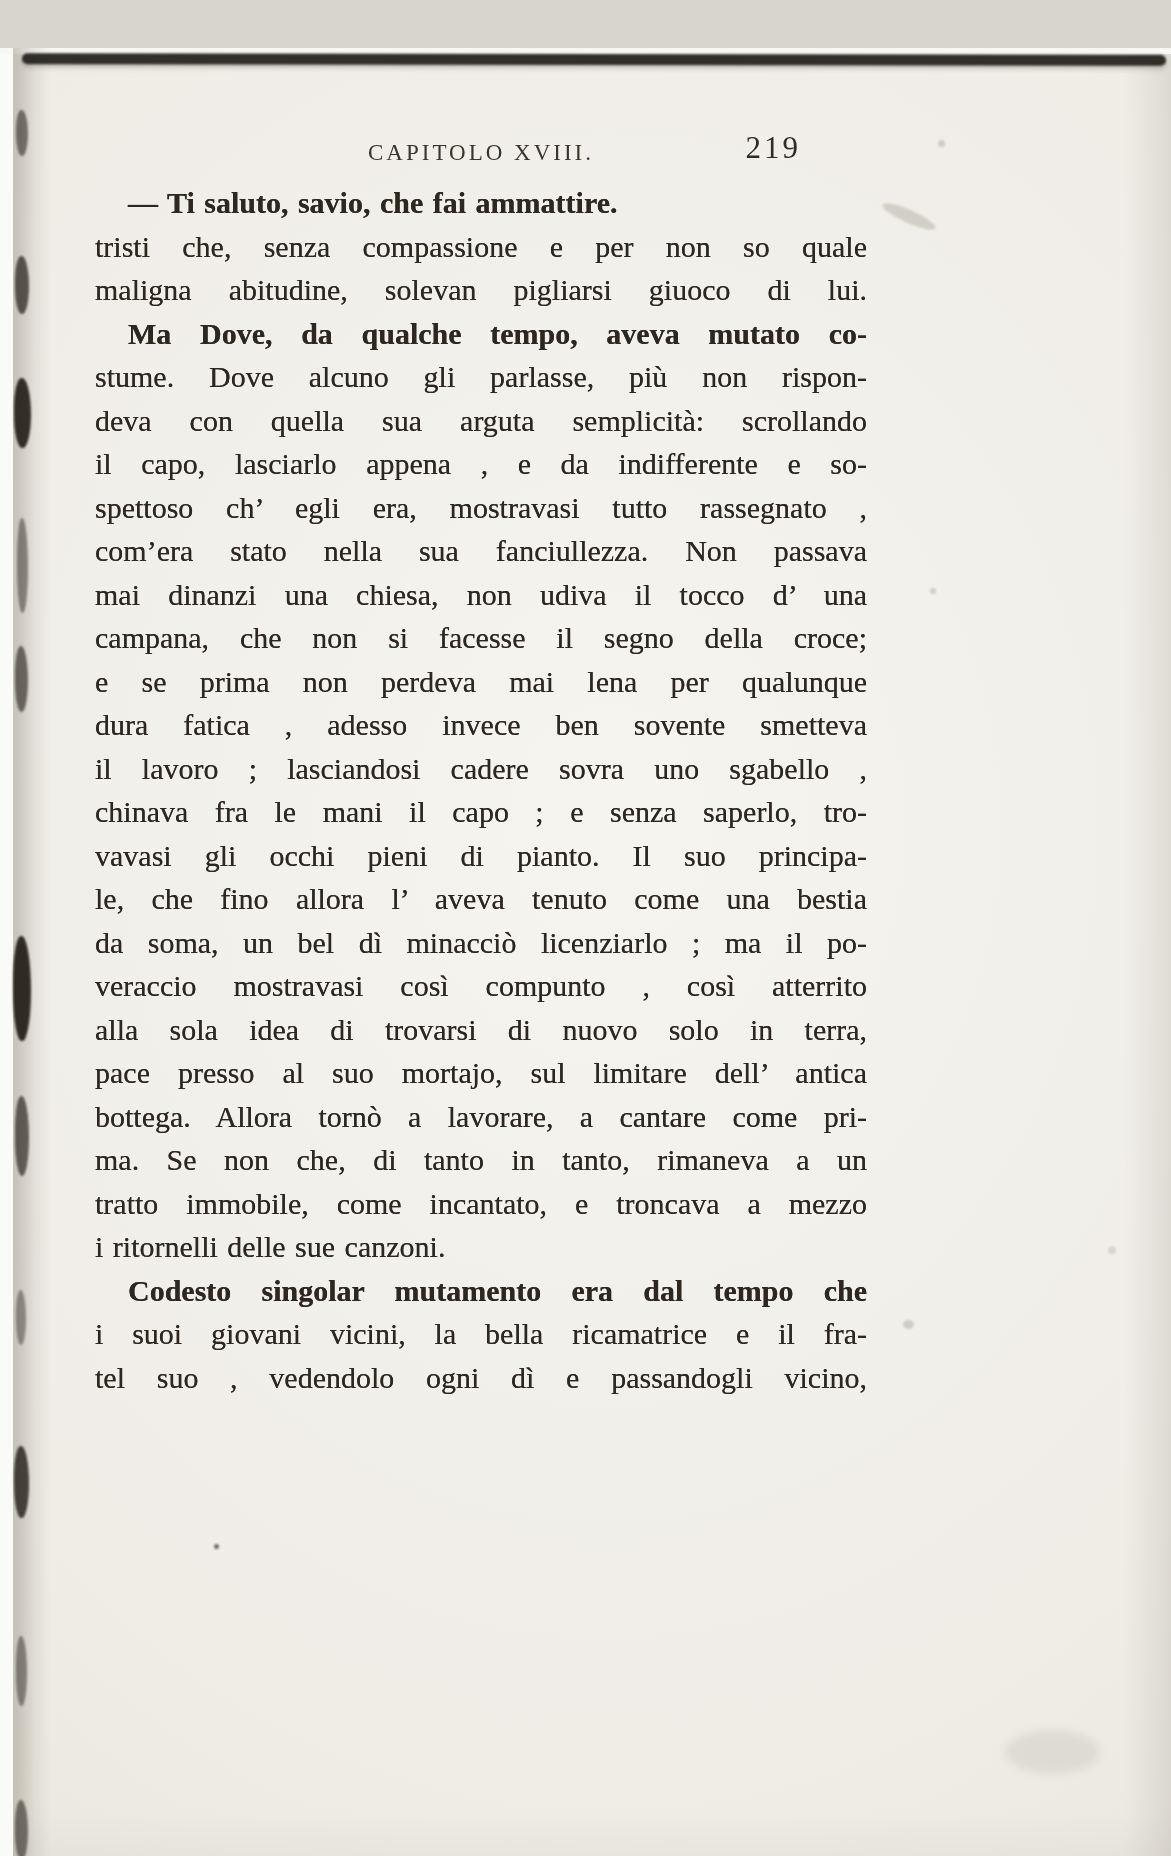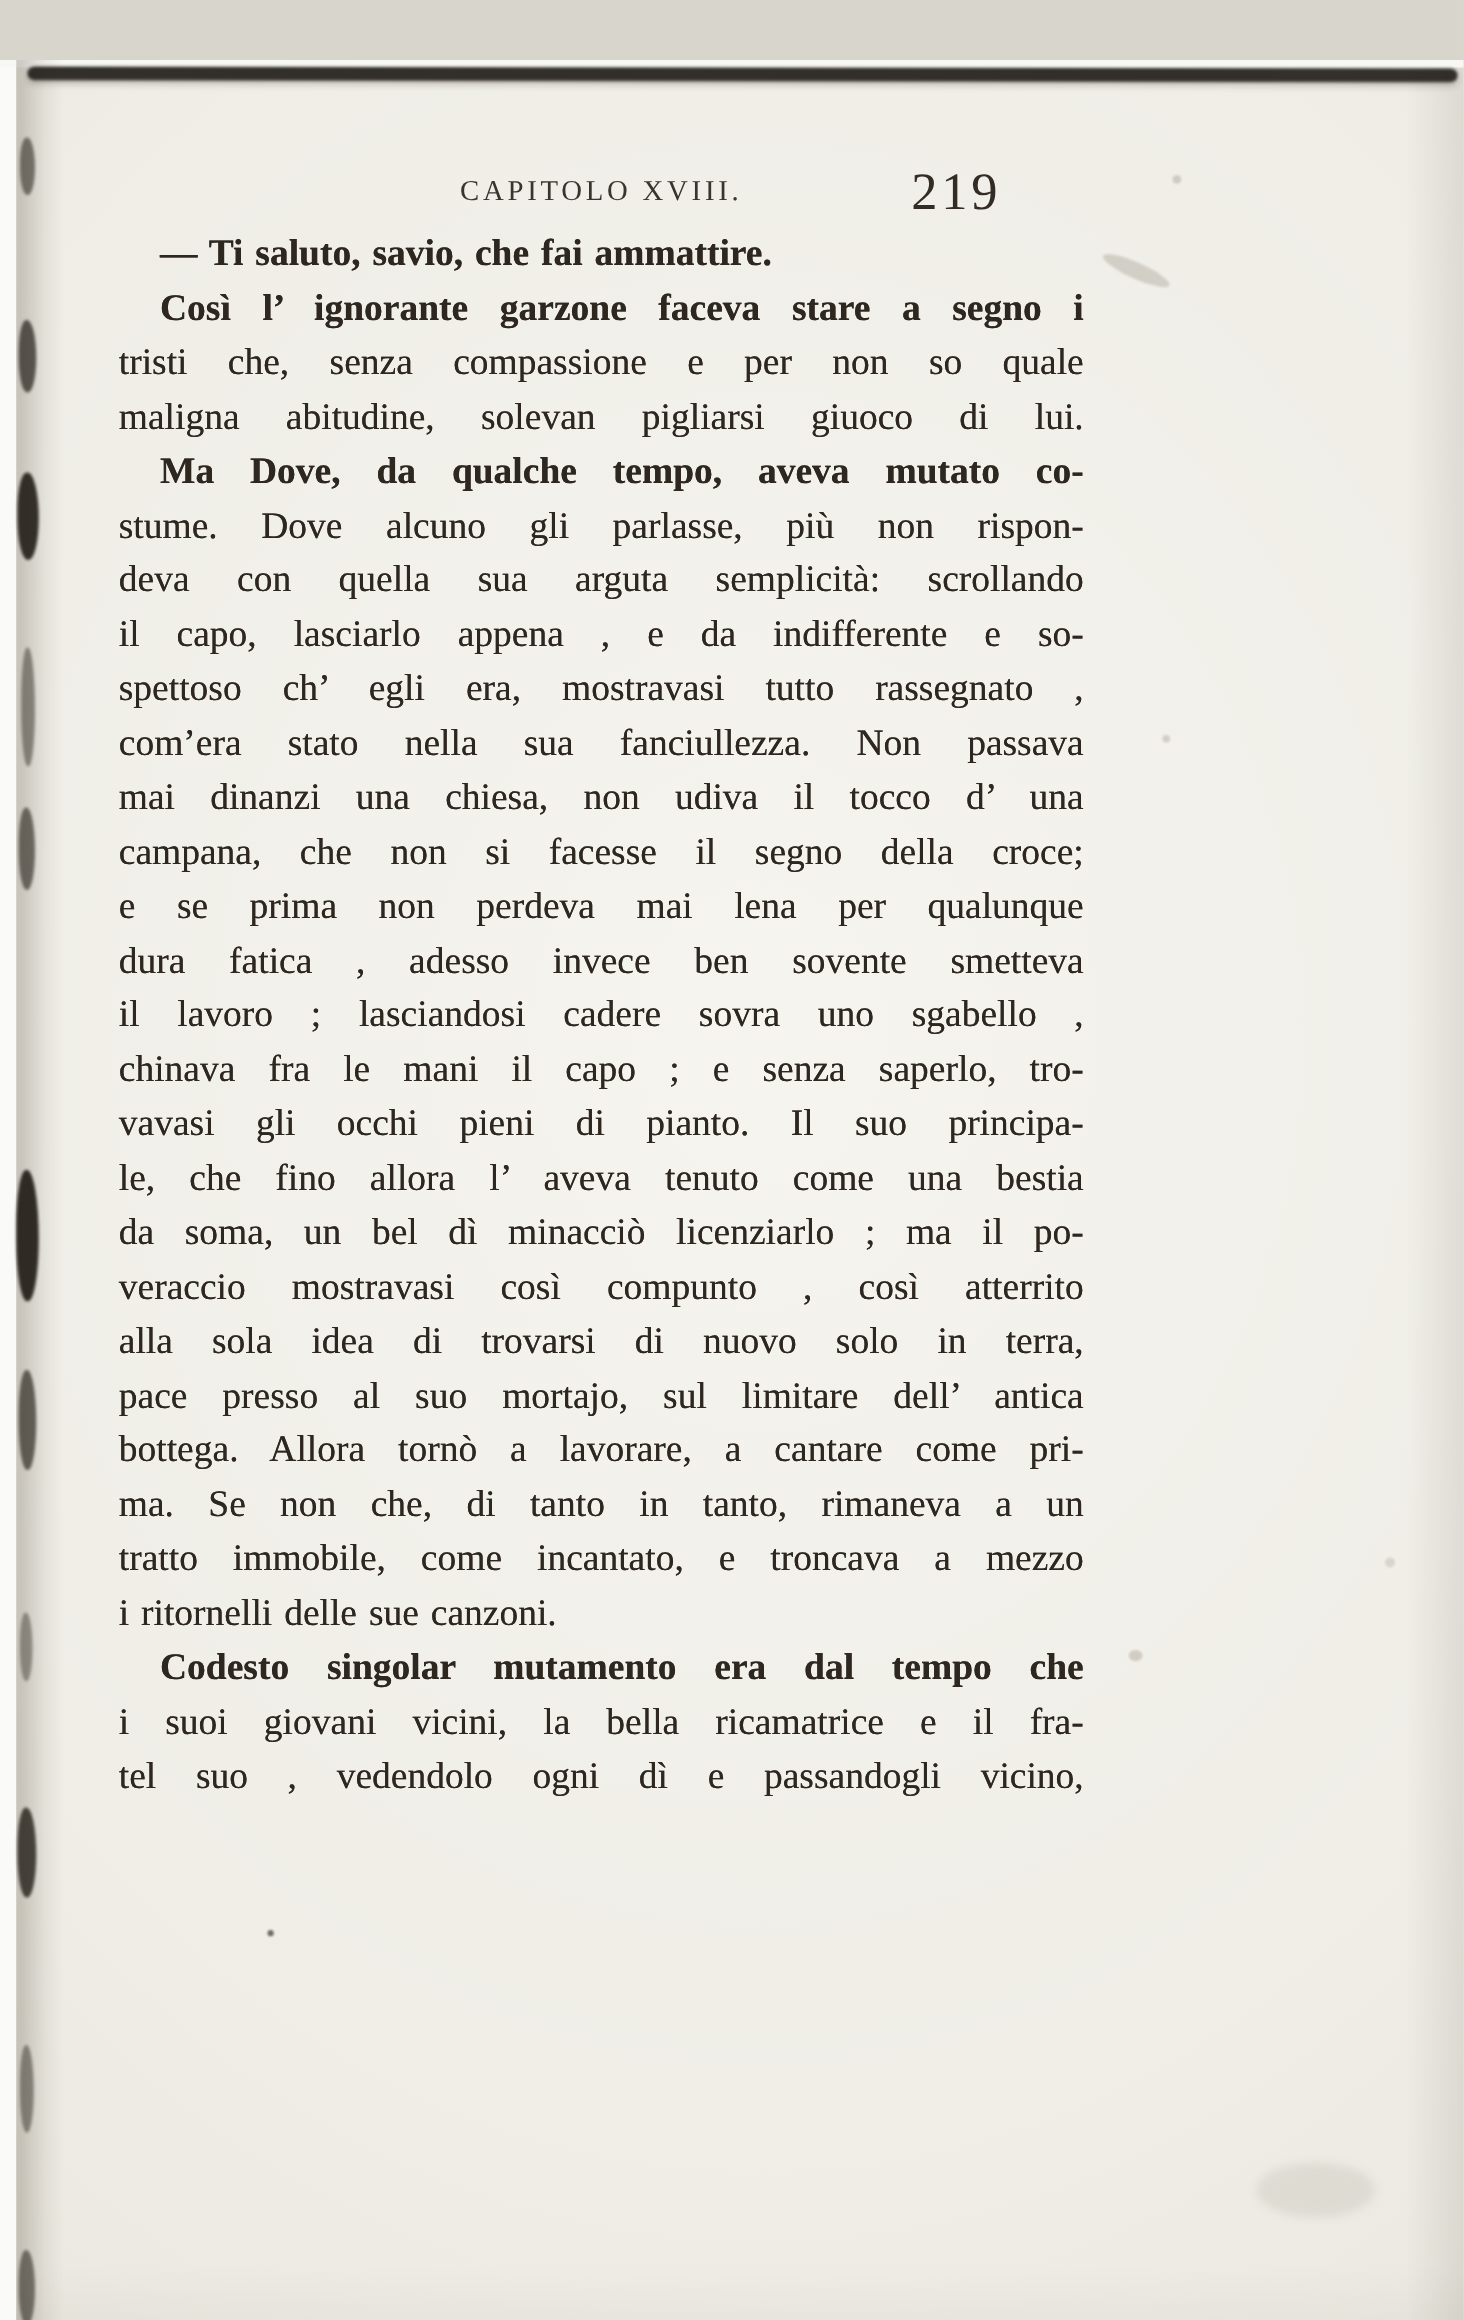--- a/index.html
+++ b/index.html
@@ -62,21 +62,21 @@
   
   .text-block { position:absolute; left:95px; top:86px; width:772px; }
   .page-header { position:relative; height:34px; }
   .chapter {
     position:absolute; left:50%; transform:translateX(-50%);
     font-size:23px; letter-spacing:3px; color:#3a342b; top:6px;
     white-space:nowrap;
   }
   .pagenum {
     position:absolute; right:66px; top:-4px;
-    font-size:42px; letter-spacing:3px; color:#322c24;
+    font-size:31px; letter-spacing:3px; color:#322c24;
   }
   .page-body { margin-top:13px; }
   .line {
     font-size:30px; line-height:43.5px;
     text-align:justify; text-align-last:justify;
     word-spacing:2px;
     text-shadow:0 0 .5px rgba(45,39,32,.85);
   }
   .line.first { text-indent:33px;font-weight:bold; }
   .line.flush { text-align-last:left; }
@@ -116,21 +116,20 @@
   <div class="speck p6"></div>
   <div class="speck p7"></div>
 
   <div class="text-block">
     <div class="page-header">
       <span class="chapter">CAPITOLO XVIII.</span>
       <span class="pagenum">219</span>
     </div>
     <div class="page-body">
         <div class="line first flush">— Ti saluto, savio, che fai ammattire.</div>
-        <div class="line first">Così l’ ignorante garzone faceva stare a segno i</div>
         <div class="line">tristi che, senza compassione e per non so quale</div>
         <div class="line">maligna abitudine, solevan pigliarsi giuoco di lui.</div>
         <div class="line first">Ma Dove, da qualche tempo, aveva mutato co-</div>
         <div class="line">stume. Dove alcuno gli parlasse, più non rispon-</div>
         <div class="line">deva con quella sua arguta semplicità: scrollando</div>
         <div class="line">il capo, lasciarlo appena , e da indifferente e so-</div>
         <div class="line">spettoso ch’ egli era, mostravasi tutto rassegnato ,</div>
         <div class="line">com’era stato nella sua fanciullezza. Non passava</div>
         <div class="line">mai dinanzi una chiesa, non udiva il tocco d’ una</div>
         <div class="line">campana, che non si facesse il segno della croce;</div>

